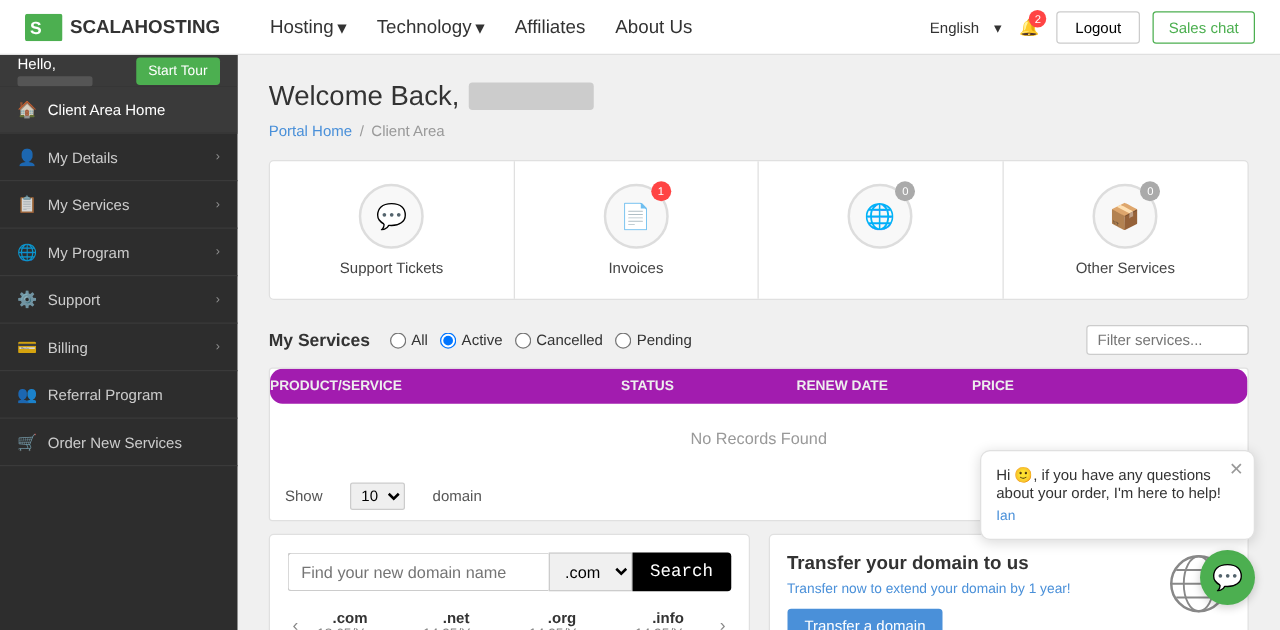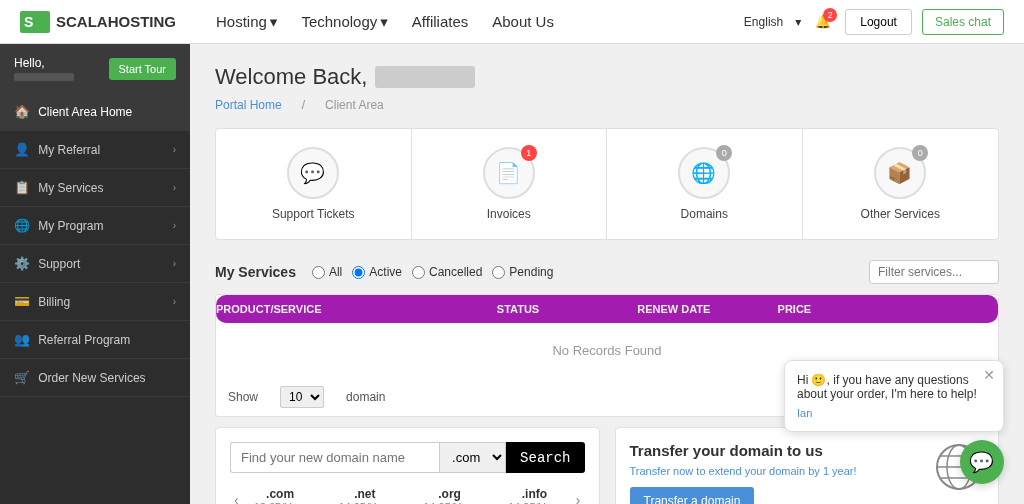--- a/index.html
+++ b/index.html
@@ -106,21 +106,21 @@
     }
 
     
     .sidebar {
       width: 190px;
       background: #2d2d2d;
       flex-shrink: 0;
     }
     .sidebar-hello {
       background: #3a3a3a;
-      padding: 12px 14px;
+      padding: 0 14px;
       display: flex;
       align-items: center;
       justify-content: space-between;
     }
     .hello-text {
       color: #fff;
       font-size: 12px;
     }
     .hello-user {
       color: #aaa;
@@ -185,21 +185,21 @@
       width: 100px;
       height: 22px;
       border-radius: 3px;
       display: inline-block;
     }
     .breadcrumb {
       font-size: 12px;
       color: #999;
       margin-bottom: 16px;
       display: flex;
-      gap: 20px;
+      gap: 6px;
       align-items: center;
     }
     .breadcrumb a { color: #4a90d9; text-decoration: none; }
     .breadcrumb span { color: #999; }
 
     
     .service-cards {
       display: grid;
       grid-template-columns: repeat(4, 1fr);
       gap: 0;
@@ -544,21 +544,21 @@
           <div class="menu-left">
             <span class="menu-icon">🏠</span>
             <span>Client Area Home</span>
           </div>
         </a>
       </li>
       <li>
         <a>
           <div class="menu-left">
             <span class="menu-icon">👤</span>
-            <span>My Referral</span>
+            <span>My Details</span>
           </div>
           <span class="chevron">›</span>
         </a>
       </li>
       <li>
         <a>
           <div class="menu-left">
             <span class="menu-icon">📋</span>
             <span>My Services</span>
           </div>
@@ -636,21 +636,20 @@
           <span class="card-icon">📄</span>
           <div class="card-badge">1</div>
         </div>
         <div class="card-label">Invoices</div>
       </div>
       <div class="service-card">
         <div class="card-icon-wrap">
           <span class="card-icon">🌐</span>
           <div class="card-badge card-badge-gray">0</div>
         </div>
-        <div class="card-label">Domains</div>
       </div>
       <div class="service-card">
         <div class="card-icon-wrap">
           <span class="card-icon">📦</span>
           <div class="card-badge card-badge-gray">0</div>
         </div>
         <div class="card-label">Other Services</div>
       </div>
     </div>
 

